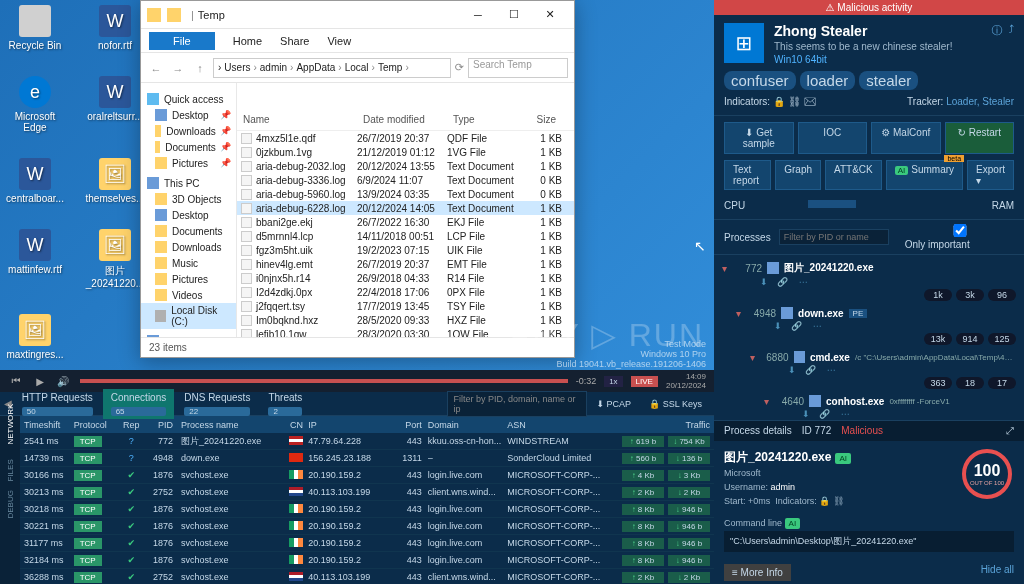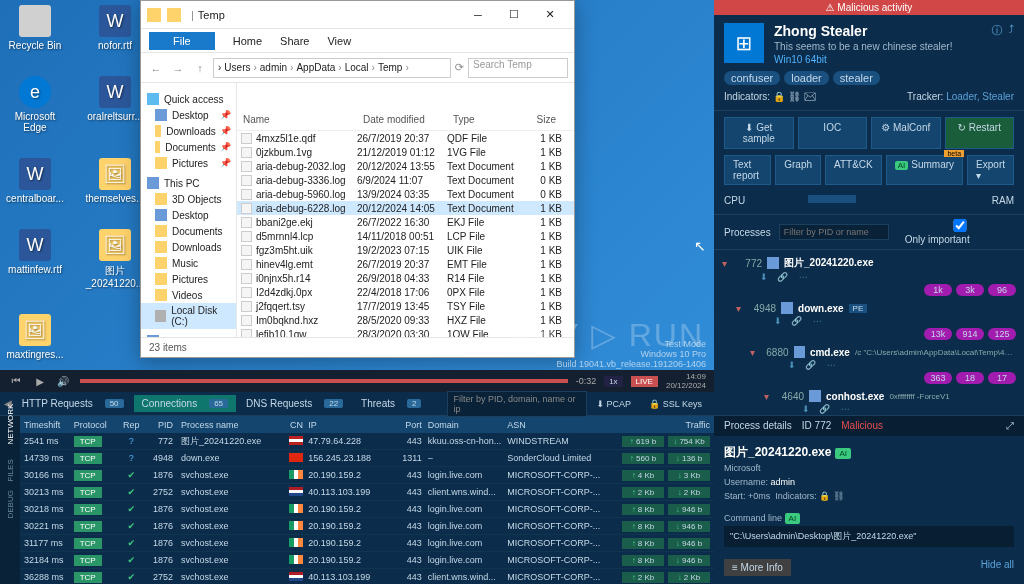--- a/index.html
+++ b/index.html
@@ -63,21 +63,21 @@
 .sidebar { position:absolute; top:0; right:0; width:310px; height:584px; background:#0b2c4a; color:#c5d8e8; font-size:11px; }
 .sb-malhead { background:#d14747; color:#fff; text-align:center; font-size:10px; padding:2px; }
 .sb-hdr { padding:8px 10px; border-bottom:1px solid #1a4060; }
 .sb-hdr-top { display:flex; gap:10px; }
 .sb-winlogo { width:40px; height:40px; background:#0078d4; display:flex; align-items:center; justify-content:center; font-size:20px; color:#fff; }
 .sb-title { font-size:14px; font-weight:600; color:#fff; }
 .sb-sub { font-size:10px; color:#9fb8cc; margin-top:2px; }
 .sb-os { font-size:10px; color:#4fb3ff; margin-top:2px; }
 .sb-share { margin-left:auto; display:flex; gap:6px; color:#5ba3d8; }
 .sb-tags { display:flex; gap:4px; margin-top:6px; }
-.sb-tag { background:#1a5080; padding:1px 7px; border-radius:8px; font-size:11px; }
+.sb-tag { background:#1a5080; padding:1px 7px; border-radius:8px; font-size:15px; }
 .sb-row2 { display:flex; justify-content:space-between; margin-top:6px; font-size:10px; }
 .sb-row2 a { color:#5ba3d8; }
 .sb-btns { display:flex; gap:4px; padding:6px 10px; }
 .sb-btn { flex:1; background:#13456e; text-align:center; padding:4px; font-size:10px; border:1px solid #1e5a8a; }
 .sb-btn.restart { background:#1a5d3a; }
 .sb-btns2 { display:flex; gap:4px; padding:0 10px 6px; }
 .sb-btn2 { background:#13456e; padding:3px 8px; font-size:10px; border:1px solid #1e5a8a; position:relative; }
 .sb-btn2 .ai { background:#3ac97e; color:#042; font-size:8px; padding:0 3px; border-radius:2px; margin-right:3px; }
 .sb-btn2 .beta { position:absolute; top:-6px; right:-2px; background:#f0a030; color:#000; font-size:7px; padding:0 3px; }
 .sb-cpu { padding:4px 10px 8px; font-size:10px; display:flex; justify-content:space-between; }
@@ -88,21 +88,21 @@
 .sb-proc-hdr input { background:#0a2238; border:1px solid #1a4060; color:#aaa; padding:2px 4px; font-size:9px; width:110px; }
 .sb-procs { padding:4px 0; max-height:165px; overflow:hidden; font-size:10px; }
 .proc { padding:2px 8px 4px; }
 .proc-main { display:flex; align-items:center; gap:5px; }
 .proc-main .pid { width:30px; text-align:right; color:#8aa; }
 .proc-main .pico { width:12px; height:12px; background:#6a9bd8; }
 .proc-main .pe { background:#1a5080; padding:0 4px; font-size:8px; }
 .proc-sub { display:flex; gap:10px; margin:2px 0 2px 38px; color:#4a90b8; font-size:9px; }
 .proc-stats { display:flex; gap:4px; justify-content:flex-end; }
 .pstat { background:#13456e; padding:1px 6px; font-size:9px; min-width:28px; text-align:center; }
-.pstat.v { background:#a21caf;border-radius:6px; }
+.pstat.v { background:#0f172a;border-radius:6px; }
 .proc.lvl1 { margin-left:14px; }
 .proc.lvl2 { margin-left:28px; }
 .proc.lvl3 { margin-left:42px; }
 .proc .caret { color:#c06060; }
 .proc .cmdtxt { font-size:8px; color:#8aa; overflow:hidden; text-overflow:ellipsis; white-space:nowrap; max-width:180px; }
 
 .sb-det-hdr { background:#081e32; padding:4px 10px; font-size:10px; display:flex; gap:10px; border-top:1px solid #1a4060; }
 .sb-det-hdr .mal { color:#e85050; }
 .sb-det { padding:8px 10px; position:relative; }
 .sb-det .pname { font-size:12px; font-weight:600; color:#fff; }
@@ -124,21 +124,21 @@
 .bottom { position:absolute; bottom:0; left:0; width:714px; height:214px; background:#0b2c4a; color:#c5d8e8; font-size:10px; }
 .media { height:22px; background:#142030; display:flex; align-items:center; padding:0 8px; gap:8px; }
 .media .mb { width:16px; height:16px; display:flex; align-items:center; justify-content:center; color:#aaa; }
 .media .track { flex:1; height:4px; background:#333; position:relative; }
 .media .track::after { content:''; position:absolute; left:0; width:100%; height:100%; background:linear-gradient(90deg,#c85050 0%,#c85050 100%); }
 .media .time { font-size:9px; color:#aaa; }
 .media .live { background:#c85050; color:#fff; padding:1px 5px; font-size:8px; }
 .media .rate { background:#224; padding:1px 5px; font-size:8px; }
 
 .net-tabs { height:24px; display:flex; align-items:center; padding:0 4px; gap:2px; border-bottom:1px solid #1a4060; }
-.ntab { padding:3px 8px; font-size:10px; display:flex; align-items:center; gap:12px; }
+.ntab { padding:3px 8px; font-size:10px; display:flex; gap:4px;flex-direction:column; }
 .ntab.active { background:#0f766e; }
 .ntab .cnt { background:#2a6a9a; padding:0 5px; border-radius:2px; font-size:8px; }
 .net-tabs .spacer { flex:1; }
 .net-tabs .filter { background:#0a2238; border:1px solid #1a4060; padding:2px 6px; font-size:9px; color:#888; width:140px; }
 .net-tabs .act { padding:3px 8px; font-size:9px; }
 
 .side-tabs { position:absolute; left:0; top:46px; bottom:0; width:20px; background:#0a2238; display:flex; flex-direction:column; justify-content:flex-start; }
 .stab { transform:rotate(-90deg); font-size:8px; color:#6a8aa0; padding:14px 0; white-space:nowrap; }
 .stab.active { color:#fff; }
 
@@ -589,20 +589,24 @@
     <span>Process details</span>
     <span>ID 772</span>
     <span class="mal">Malicious</span>
     <span style="margin-left:auto">⤢</span>
   </div>
   <div class="sb-det">
     <div><span class="pname">图片_20241220.exe</span><span class="pai">AI</span></div>
     <div class="pub">Microsoft</div>
     <div class="meta"><span>Username:</span> <span style="color:#fff">admin</span></div>
     <div class="meta"><span>Start:</span> <span>+0ms</span>&nbsp;&nbsp;<span>Indicators:</span> 🔒 ⛓</div>
+    <div class="score">
+        <div class="n">100</div>
+        <div class="o">OUT OF 100</div>
+      </div>
   </div>
   <div class="sb-cmd">
     <span class="lbl">Command line</span> <span class="pai" style="background:#3ac97e;color:#042;font-size:8px;padding:1px 4px;border-radius:2px">AI</span>
     <div class="val">"C:\Users\admin\Desktop\图片_20241220.exe"</div>
   </div>
   <div class="sb-more">≡ More Info</div>
   <span class="sb-hide">Hide all</span>
   <div class="sb-warn">
     <div class="wh">Warning  2</div>
 

